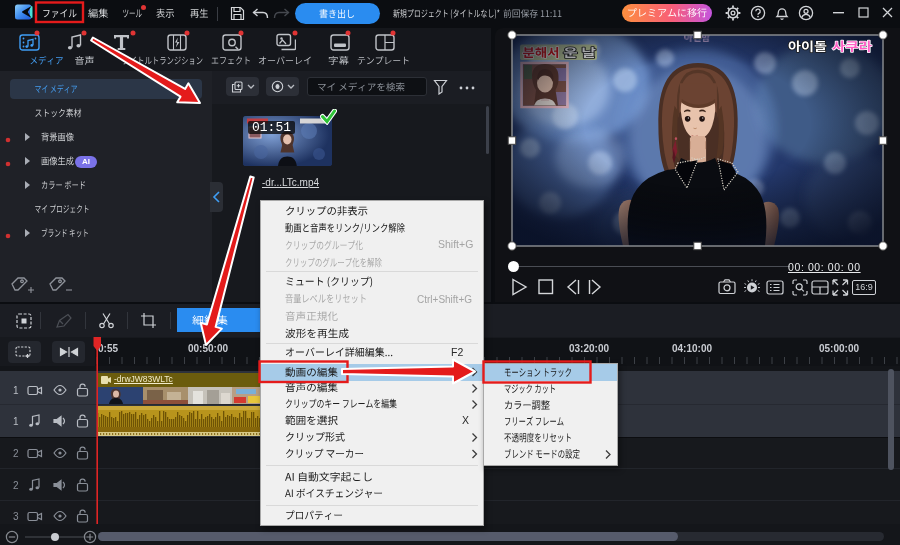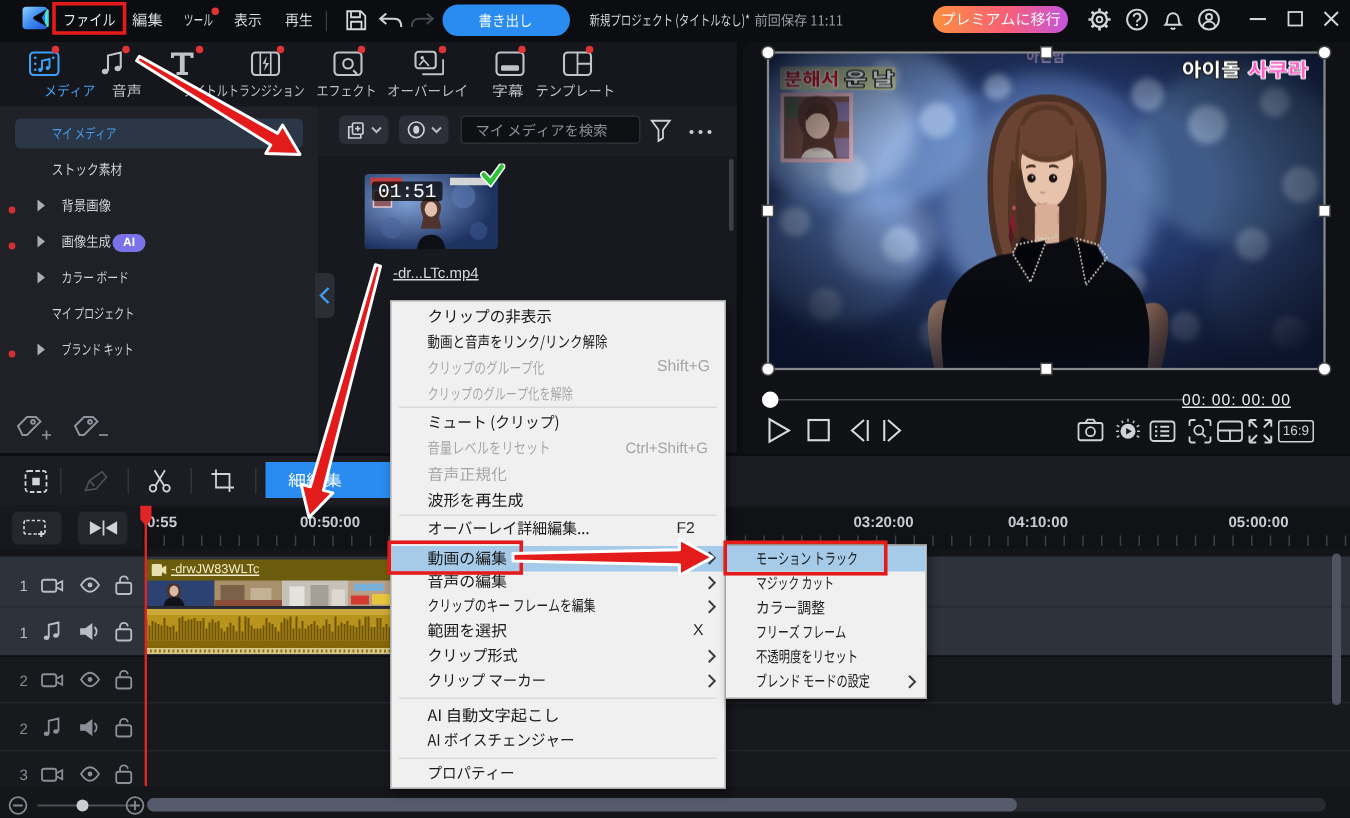--- a/index.html
+++ b/index.html
@@ -555,21 +555,21 @@
         <path d="M727.0 19 V26"></path>
         <path d="M739.5 19 V26"></path>
         <path d="M752.0 19 V26"></path>
         <path d="M764.5 19 V26"></path>
         <path d="M777.0 19 V26"></path>
         <path d="M789.5 19 V26"></path>
         <path d="M802.0 19 V26"></path>
       </g>
   </svg>
   <div class="rlab" style="left:98px">0:55</div>
-  <div class="rlab" style="left:200px">00:50:00</div>
+  <div class="rlab" style="left:188px">00:50:00</div>
   <div class="rlab" style="left:569px">03:20:00</div>
   <div class="rlab" style="left:672px">04:10:00</div>
   <div class="rlab" style="left:819px">05:00:00</div>
 
   <div class="trow" style="top:366px;height:5px;background:#131519;"></div>
   <div class="trow" style="top:371px;height:66px;background:#2e323b;"></div>
   <div class="trow" style="top:404px;height:1px;background:#262931;"></div>
   <div class="trow" style="top:437px;height:87px;background:#17191d;"></div>
   <div class="trow" style="top:437px;height:1px;background:#0c0d10;"></div>
   <div class="trow" style="top:468px;height:1px;background:#22252b;"></div>

